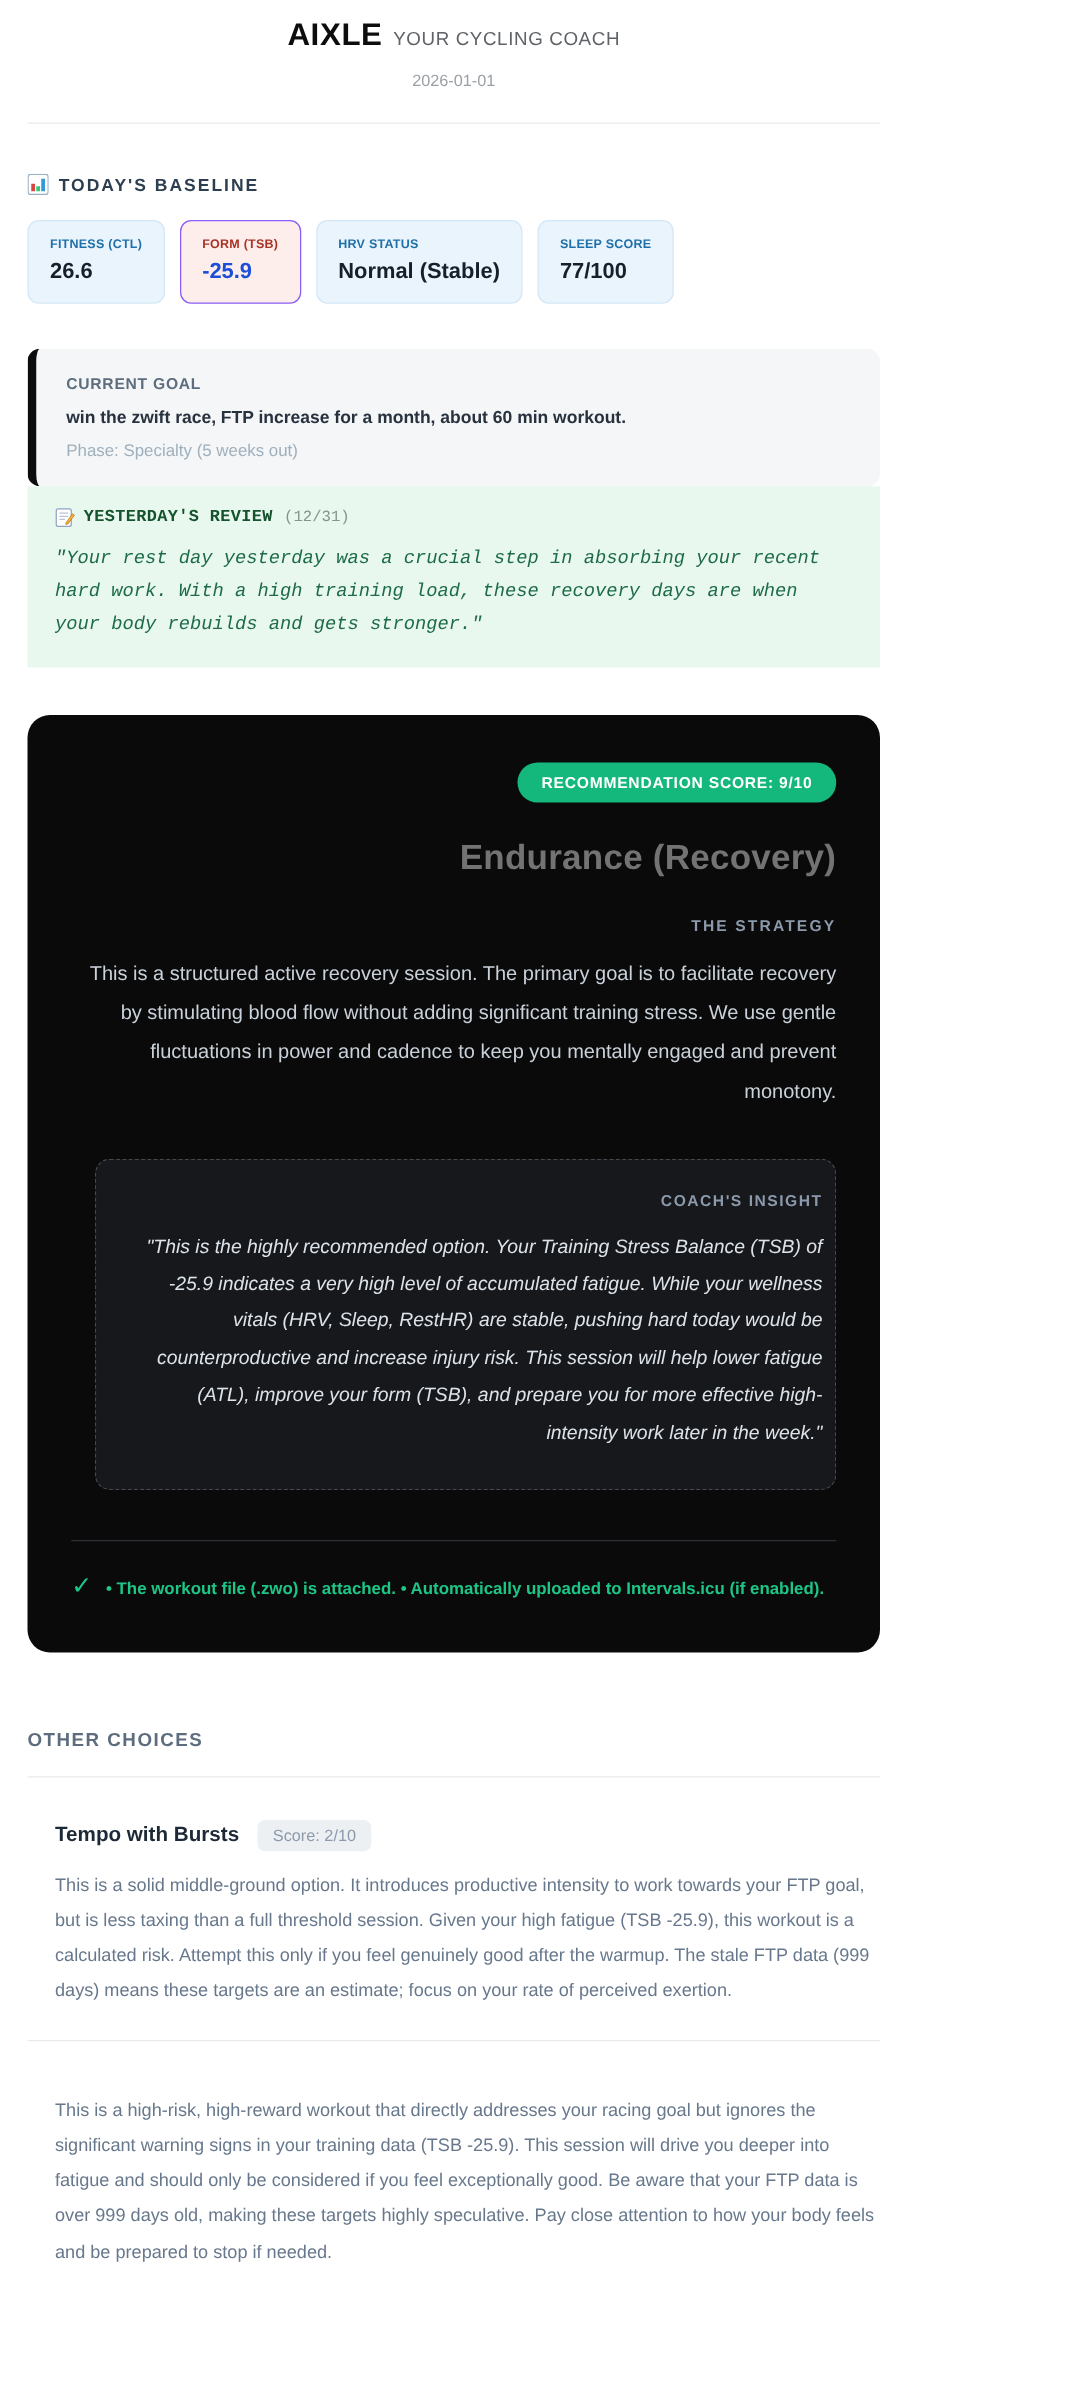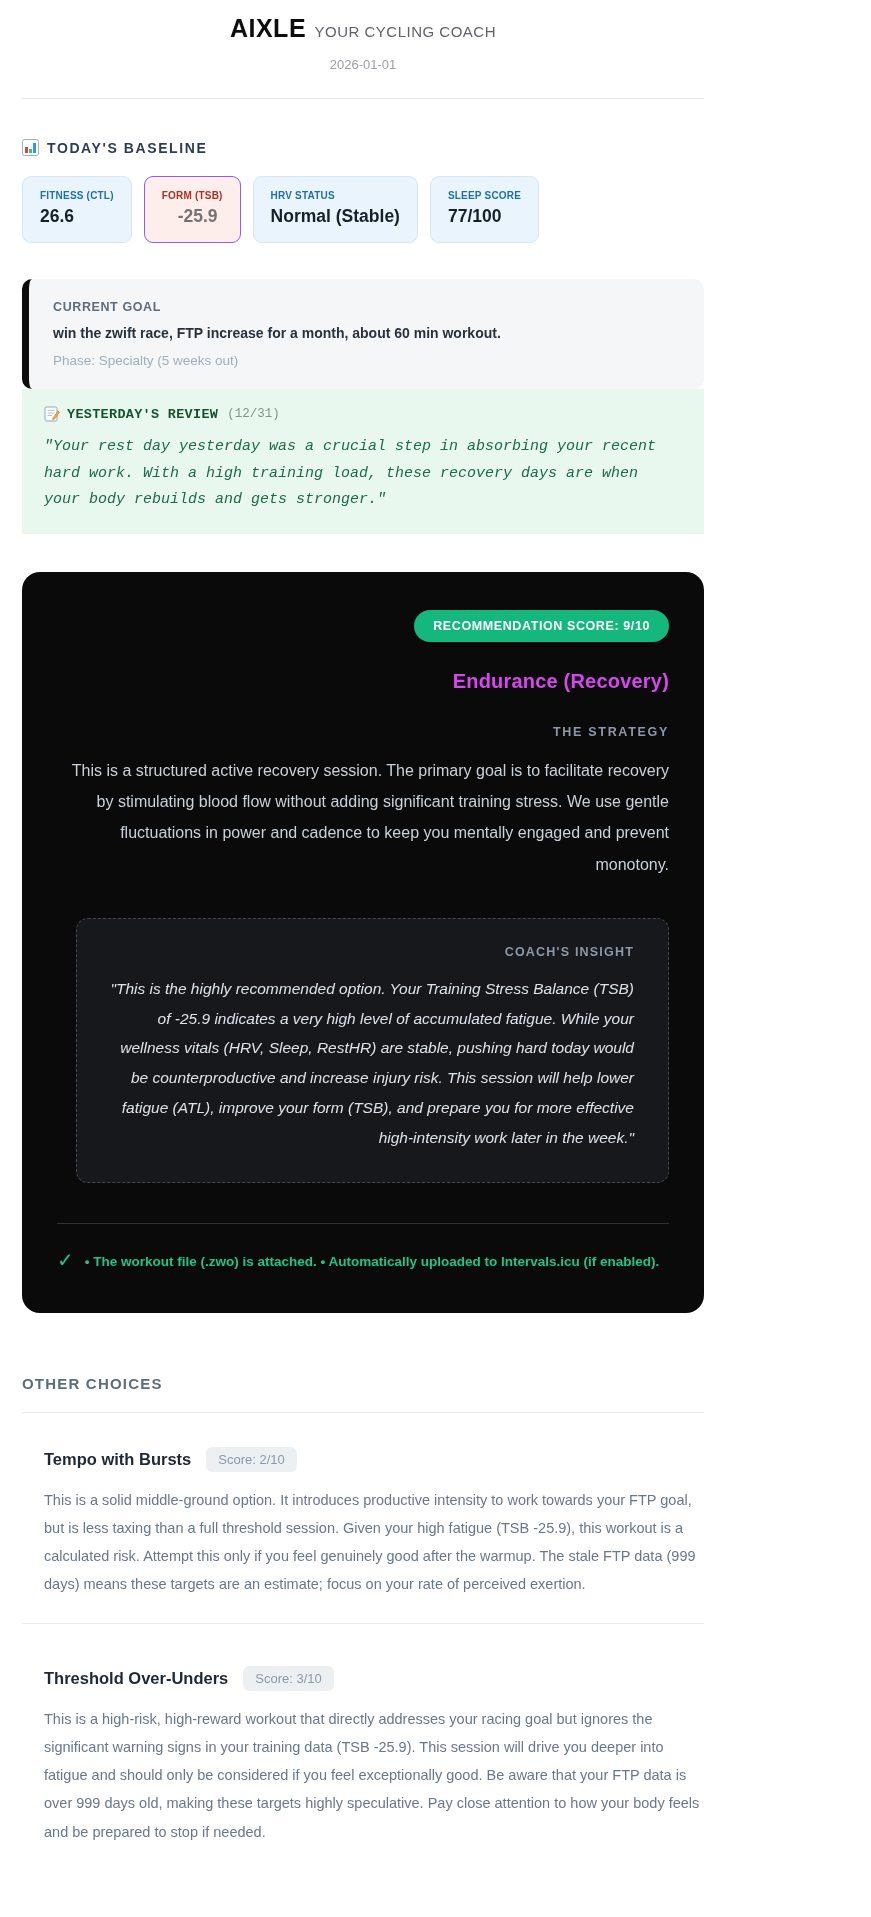--- a/index.html
+++ b/index.html
@@ -24,46 +24,46 @@
     font-size: 14px; font-weight: 800; color: #2c3e50; letter-spacing: 1.6px; }
   .chart-ico { display: inline-block; width: 17px; height: 17px; }
   .cards { margin-top: 20px; display: flex; gap: 12px; }
   .stat-card { border-radius: 9px; padding: 13px 17px 15px 17px; }
   .stat-card.info { background: #eaf4fd; border: 1px solid #d4e7f6; }
   .stat-card.alert { background: #fdeeec; border: 1px solid #8b5cf6; }
   .stat-label { font-size: 10px; font-weight: 700; letter-spacing: 0.2px; }
   .info .stat-label { color: #1f6fa8; }
   .alert .stat-label { color: #a93226; }
   .stat-value { margin-top: 5px; font-size: 17.5px; font-weight: 700; color: #15202b; }
-  .alert .stat-value { color: #737373; margin-left: 16px; }
+  .alert .stat-value { color: #1d4ed8; }
 
   
   .goal-card { margin-top: 36px; background: #f4f6f8; border-left: 7px solid #0d0d0d;
     border-radius: 10px; padding: 21px 24px; }
   .goal-label { font-size: 12.5px; font-weight: 700; color: #5d6d7e; letter-spacing: 0.6px; }
   .goal-text { margin-top: 11px; font-size: 14px; font-weight: 700; color: #27323e; }
   .goal-phase { margin-top: 12px; font-size: 13.5px; color: #9fb0bd; }
 
   
   .review-card { background: #e9f8ef; border-radius: 1px; padding: 17px 22px 20px 22px; font-family: Liberation Mono, monospace; }
   .review-head { display: flex; align-items: center; gap: 7px; }
   .memo-ico { width: 16px; height: 16px; }
   .review-title { font-size: 13.5px; font-weight: 800; color: #14532d; letter-spacing: 0.3px; }
   .review-date { font-size: 12.5px; color: #86938a; margin-left: 2px; }
   .review-quote { margin-top: 12px; font-size: 15px; font-style: italic; color: #1d6b47; line-height: 1.78; }
 
   
   .rec-card { margin-top: 38px; background: #0a0a0a; border-radius: 18px; padding: 38px 35px 40px 35px; color: #fff; text-align: right; }
   .rec-badge { display: inline-block; background: #14b87d; color: #ffffff; font-size: 12.5px;
     font-weight: 800; letter-spacing: 0.6px; padding: 9px 19px; border-radius: 999px; }
-  .rec-title { margin-top: 28px; font-size: 20px; font-weight: 800; color: #d946ef; letter-spacing: 0.2px; }
+  .rec-title { margin-top: 28px; font-size: 28px; font-weight: 800; color: #737373; letter-spacing: 0.2px; }
   .rec-sublabel { margin-top: 32px; font-size: 12.5px; font-weight: 800; color: #8b99ab; letter-spacing: 1.7px; }
   .rec-strategy { margin-top: 16px; font-size: 16px; color: #c9d1da; line-height: 1.95; }
   .insight-card { margin-top: 38px; background: #16181b; border: 1.5px dashed #46494e;
-    border-radius: 12px; padding: 26px 34px 30px 26px; margin-left: 19px; }
+    border-radius: 12px; padding: 26px 10px 30px 26px; margin-left: 19px; }
   .insight-label { font-size: 12.5px; font-weight: 800; color: #8b99ab; letter-spacing: 1.2px; }
   .insight-quote { margin-top: 15px; font-size: 15.5px; font-style: italic; color: #dde3ea; line-height: 1.92; }
   .rec-divider { border: none; border-top: 1px solid #2e3237; margin-top: 40px; }
   .rec-footer { margin-top: 26px; display: flex; align-items: flex-start; gap: 11px; }
   .check-ico { color: #1dc586; font-size: 20px; line-height: 1; font-weight: 400; }
   .rec-footer-text { font-size: 13.5px; font-weight: 700; color: #1dc586; line-height: 1.5; padding-top: 2px; }
 
   
   .choices { margin-top: 62px; }
   .choices-title { font-size: 15px; font-weight: 800; color: #5d6d7e; letter-spacing: 1.2px; }
@@ -168,21 +168,17 @@
       <div class="choice-head">
         <span class="choice-name">Tempo with Bursts</span>
         <span class="choice-score">Score: 2/10</span>
       </div>
       <div class="choice-desc">This is a solid middle-ground option. It introduces productive intensity to work towards your FTP goal, but is less taxing than a full threshold session. Given your high fatigue (TSB -25.9), this workout is a calculated risk. Attempt this only if you feel genuinely good after the warmup. The stale FTP data (999 days) means these targets are an estimate; focus on your rate of perceived exertion.</div>
     </div>
 
     <hr class="choice-divider">
 
     <div class="choice choice-2">
-      <div class="choice-head">
-        <span class="choice-name">Threshold Over-Unders</span>
-        <span class="choice-score">Score: 3/10</span>
-      </div>
       <div class="choice-desc">This is a high-risk, high-reward workout that directly addresses your racing goal but ignores the significant warning signs in your training data (TSB -25.9). This session will drive you deeper into fatigue and should only be considered if you feel exceptionally good. Be aware that your FTP data is over 999 days old, making these targets highly speculative. Pay close attention to how your body feels and be prepared to stop if needed.</div>
     </div>
   </div>
 
 </div>
 
 </body></html>

